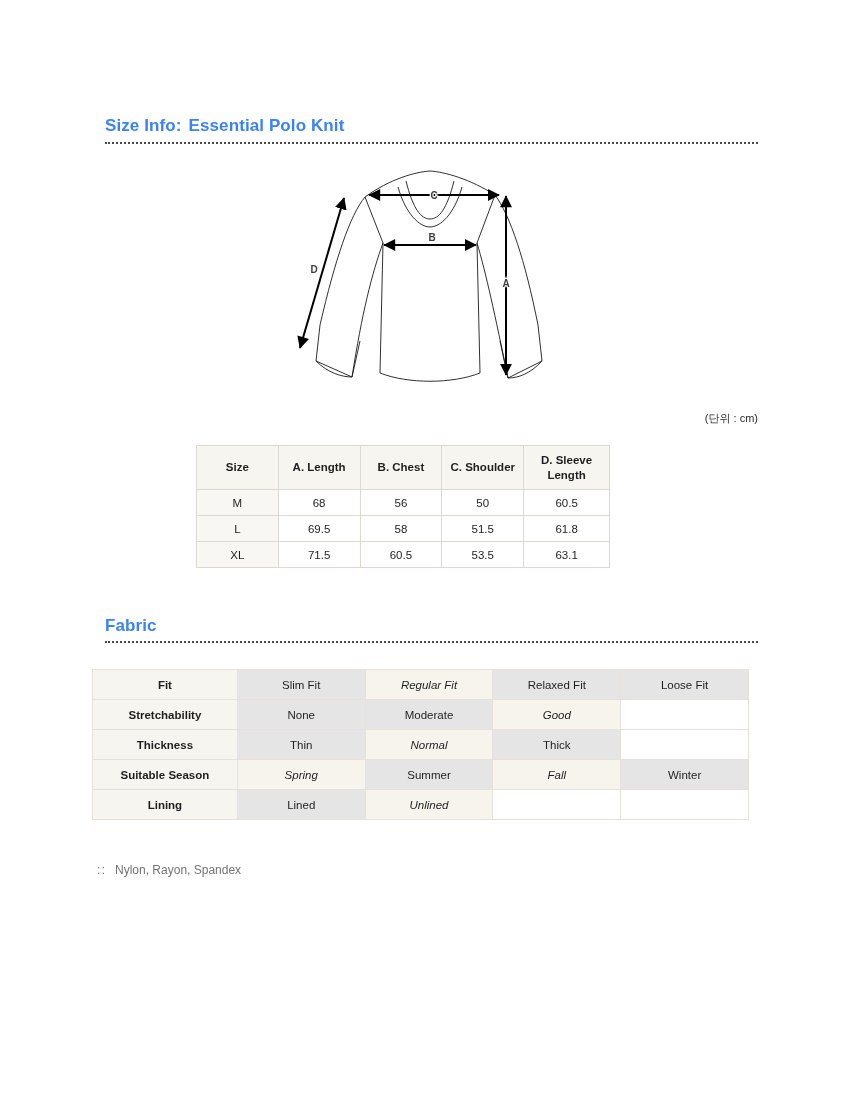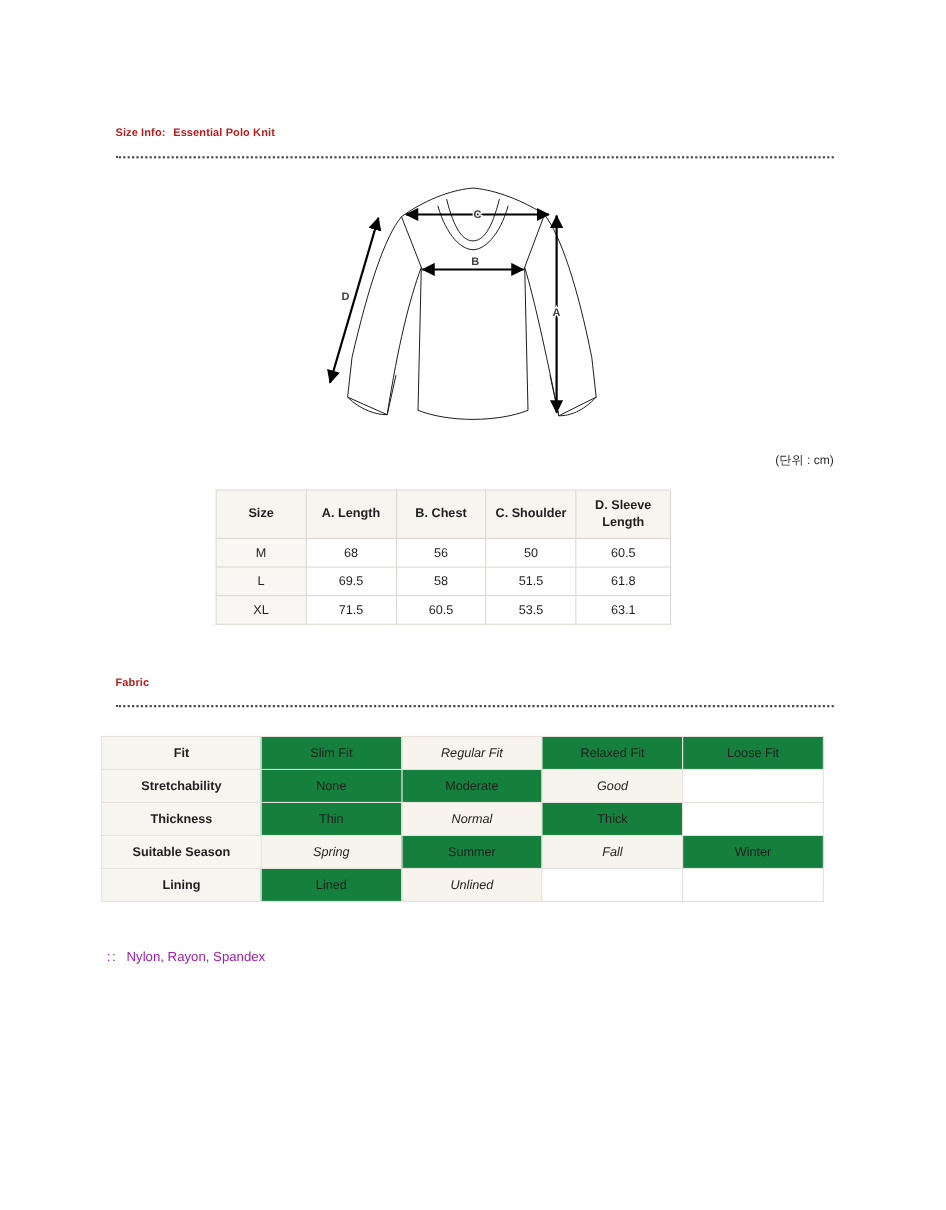--- a/index.html
+++ b/index.html
@@ -13,23 +13,23 @@
     color: #1a1a1a;
     position: relative;
     overflow: hidden;
   }
 
   .page { position: relative; width: 860px; height: 1100px; }
 
   
   .section-head {
     position: absolute;
-    font-size: 10px;
+    font-size: 17px;
     font-weight: bold;
-    color: #b91c1c;
+    color: #3b82f6;
     letter-spacing: 0.1px;
     white-space: nowrap;
   }
   .section-head .label-strong { font-weight: bold; }
   .section-head .title-gap { display: inline-block; width: 7px; }
 
   .dotted-rule {
     position: absolute;
     height: 2px;
     border-top: 2px dotted #4a4a4a;
@@ -80,38 +80,38 @@
     position: absolute;
     border-collapse: collapse;
     font-size: 11.5px;
   }
   .fabric-table td {
     border: 1px solid #e6e2db;
     height: 30px;
     text-align: center;
     vertical-align: middle;
     color: #1f1f1f;
-    background: #15803d;
+    background: #e5e5e5;
     padding: 2px 4px;
   }
   .fabric-table td.attr-label {
     background: #f7f5f0;
     font-weight: bold;
   }
   .fabric-table td.selected {
     background: #f7f4ee;
     font-style: italic;
   }
   .fabric-table td.empty { background: #ffffff; }
 
   
   .composition {
     position: absolute;
     font-size: 12px;
-    color: #a21caf;
+    color: #737373;
     white-space: nowrap;
   }
   .composition .marks { letter-spacing: 1.5px; }
 </style>
 </head>
 <body>
 
 <div class="page">
 
   <div class="section-head" style="left:105px; top:116px;">

